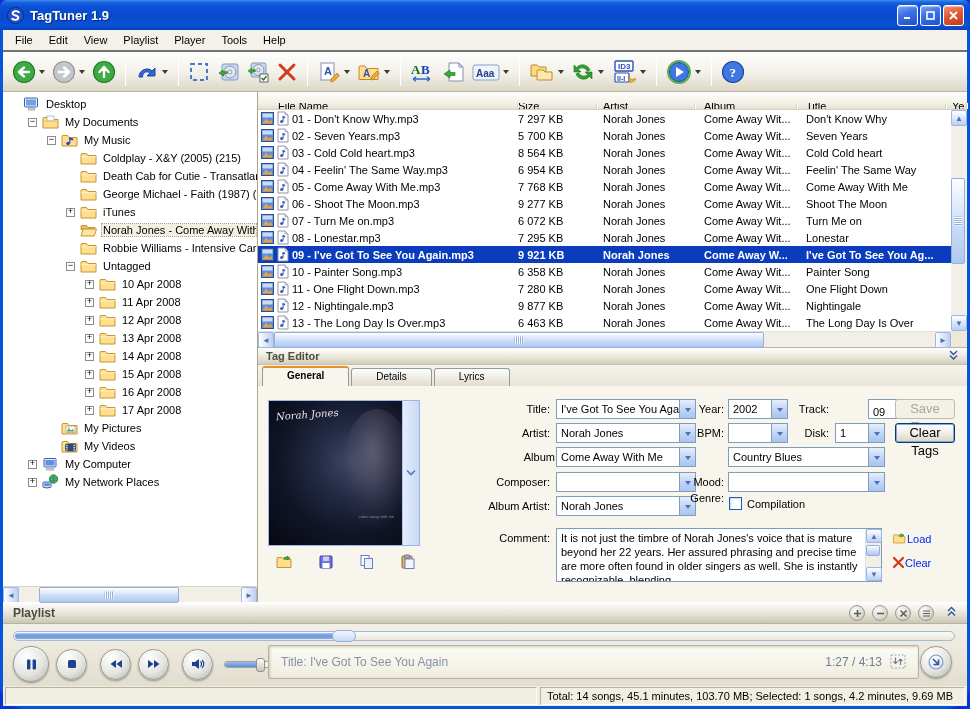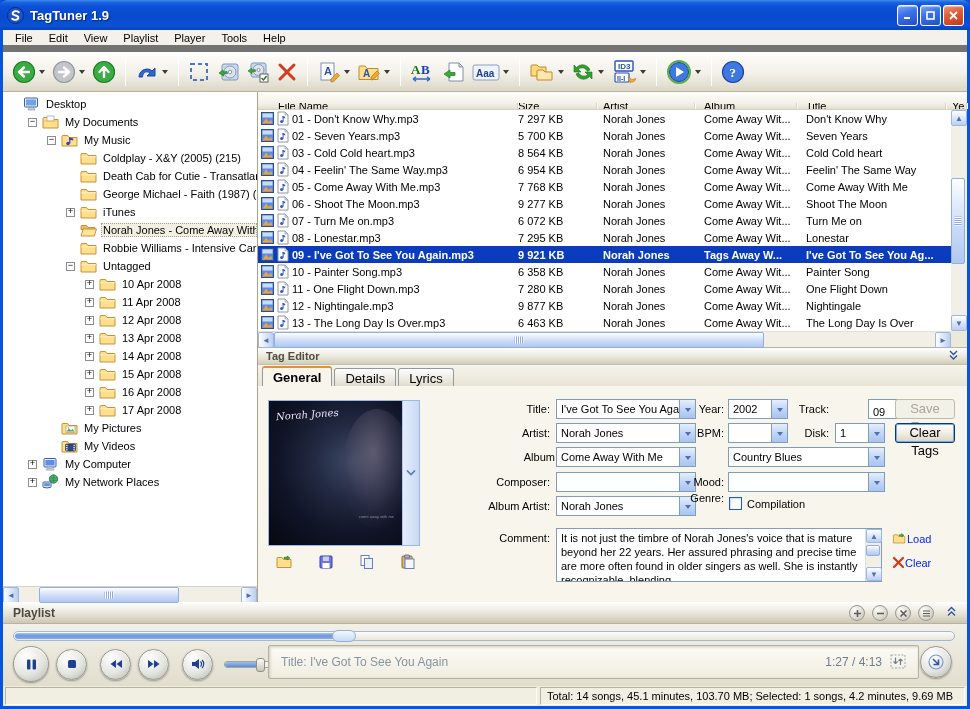--- a/index.html
+++ b/index.html
@@ -1,35 +1,35 @@
 <!DOCTYPE html>
 <html><head>
 <meta charset="utf-8">
 <style>
   * { margin:0; padding:0; box-sizing:border-box; }
   html,body { width:970px; height:709px; overflow:hidden; }
   body { font-family:"Liberation Sans",sans-serif; font-size:11px; color:#000; background:#0831D9; }
   .window { width:970px; height:709px; display:flex; flex-direction:column;
-    border-left:3px solid #0855DD; border-right:3px solid #0855DD; border-bottom:3px solid #0855DD; }
+    border-left:3px solid #0855DD; border-right:3px solid #0855DD; border-bottom:3px solid #0855DD;border-radius:25px; }
 
   
   .titlebar { height:30px; flex:0 0 30px; display:flex; align-items:center; padding:0 6px;
     background:linear-gradient(180deg,#388EE7 0%,#1C63E0 8%,#0A50D8 22%,#084ACC 55%,#0A51D8 85%,#0644B8 100%);
     border-radius:7px 7px 0 0; margin:0 -3px; }
   .app-icon { width:19px; height:19px; margin-right:5px; }
   .title-text { color:#fff; font-weight:bold; font-size:13px; text-shadow:1px 1px 1px #0A2A6A; flex:1; }
   .winbtn { width:21px; height:21px; border-radius:3px; margin-left:2px; border:1px solid #fff;
     display:flex; align-items:center; justify-content:center; color:#fff; font-weight:bold; font-size:11px;
     background:linear-gradient(160deg,#7FA8F0 0%,#3D73E8 40%,#1D50C8 100%); box-shadow:inset 0 1px 1px rgba(255,255,255,.5); }
   .winbtn.close { background:linear-gradient(160deg,#F09478 0%,#E05A34 45%,#C03A18 100%); }
   .winbtn svg { display:block; }
 
   
   .menubar { height:22px; flex:0 0 22px; background:#F3F1EA; display:flex; align-items:center; padding-left:4px;
-    border-bottom:7px solid #737373; }
+    border-bottom:2px solid #737373; }
   .menu-item { padding:3px 8px; }
 
   
   .toolbar { height:40px; flex:0 0 40px; background:linear-gradient(180deg,#FEFEFD 0%,#F2F0E8 55%,#DCD7C6 100%);
     display:flex; align-items:center; padding:0 6px; border-bottom:1px solid #B8B2A0; }
   .tb-group { display:flex; align-items:center; }
   .tb-sep { width:1px; height:28px; background:#C2BCAA; border-right:1px solid #fff; margin:0 6px; }
   .tb-btn { display:flex; align-items:center; padding:3px 3px; border-radius:3px; }
   .tb-btn svg { display:block; }
   .dd-arrow { width:0; height:0; border:3px solid transparent; border-top:4px solid #3C3C34; margin:4px 1px 0 3px; }
@@ -85,22 +85,22 @@
   .fl-hscroll { position:absolute; bottom:0; left:0; right:16px; height:16px; display:flex; background:#F4F2EA; border-top:1px solid #E4E0D2; }
   .fl-corner { position:absolute; bottom:0; right:0; width:16px; height:16px; background:#ECE9D8; }
 
   
   .tag-editor { flex:1 1 auto; display:flex; flex-direction:column; border-top:1px solid #B8B2A0; min-height:0; }
   .panel-hdr { height:17px; flex:0 0 17px; display:flex; align-items:center; padding:0 8px;
     background:linear-gradient(180deg,#FEFEFE,#E8E5D8 60%,#D2CDBB); border-bottom:1px solid #C4BFAC;
     font-weight:bold; color:#514F41; }
   .panel-hdr .spacer { flex:1; }
   .tabs { height:21px; flex:0 0 21px; background:linear-gradient(180deg,#F6F4EC,#E8E4D6); display:flex; align-items:flex-end; padding-left:4px; }
-  .tab { height:18px; padding:2px 10px 0; margin-right:2px; border:1px solid #919B9C; border-bottom:none;
-    border-radius:3px 3px 0 0; background:linear-gradient(180deg,#FEFEFE,#E0DCCD); font-size:13px;margin-top:24px; }
+  .tab { height:18px; padding:2px 24px 0; margin-right:2px; border:1px solid #919B9C; border-bottom:none;
+    border-radius:3px 3px 0 0; background:linear-gradient(180deg,#FEFEFE,#E0DCCD); font-size:10px;margin-top:24px; }
   .tab.active { height:21px; background:#F7F5EC; border-top:2px solid #E6902C; font-weight:bold; margin-bottom:-1px; }
   .tag-content { flex:1 1 auto; position:relative; background:#F7F5EC; }
 
   .art-frame { position:absolute; left:10px; top:14px; width:152px; height:146px; background:#fff;
     border:1px solid #9EB6E4; display:flex; }
   .art-img { width:133px; height:100%; position:relative;
     background:radial-gradient(circle at 62% 42%, #3E4A66 0%, #232A44 30%, #101426 62%, #060810 100%);
     background-color:#0A0D18; overflow:hidden; }
   .art-img::after { content:""; position:absolute; right:-10px; top:8px; width:70px; height:120px; border-radius:50%;
     background:radial-gradient(ellipse at 45% 35%, rgba(130,120,140,.55), rgba(60,55,80,.25) 55%, transparent 75%); }
@@ -888,21 +888,21 @@
                     <path d="M8 1 l3 3 H8 z" fill="#D8E0EC" stroke="#8C96A8" stroke-width=".6"></path>
                     <circle cx="4.6" cy="10.6" r="1.5" fill="#3A55C0"></circle>
                     <rect x="5.6" y="5" width="1" height="5.6" fill="#3A55C0"></rect>
                     <path d="M5.6 5 l2.6 .8 v1.6 l-2.6 -.8 z" fill="#3A55C0"></path>
                   </svg>
                 </span>
                 <span class="fname">09 - I've Got To See You Again.mp3</span>
               </span>
               <span class="fl-cell c1">9 921 KB</span>
               <span class="fl-cell c2">Norah Jones</span>
-              <span class="fl-cell c3">Tags Away W...</span>
+              <span class="fl-cell c3">Come Away W...</span>
               <span class="fl-cell c4">I've Got To See You Ag...</span>
               <span class="fl-cell c5"></span>
             </div>
             <div class="fl-row">
               <span class="fl-cell c0">
                 <span class="ic">
                   <svg width="13" height="13" viewBox="0 0 13 13">
                     <rect x=".5" y=".5" width="12" height="12" fill="#5B8BE8" stroke="#31507F"></rect>
                     <rect x="1.5" y="1.5" width="10" height="4" fill="#C8DCF8"></rect>
                     <path d="M1.5 11.5 l3.5-5 3 3.5 2-2.5 1.5 4 z" fill="#E8A33C"></path>

